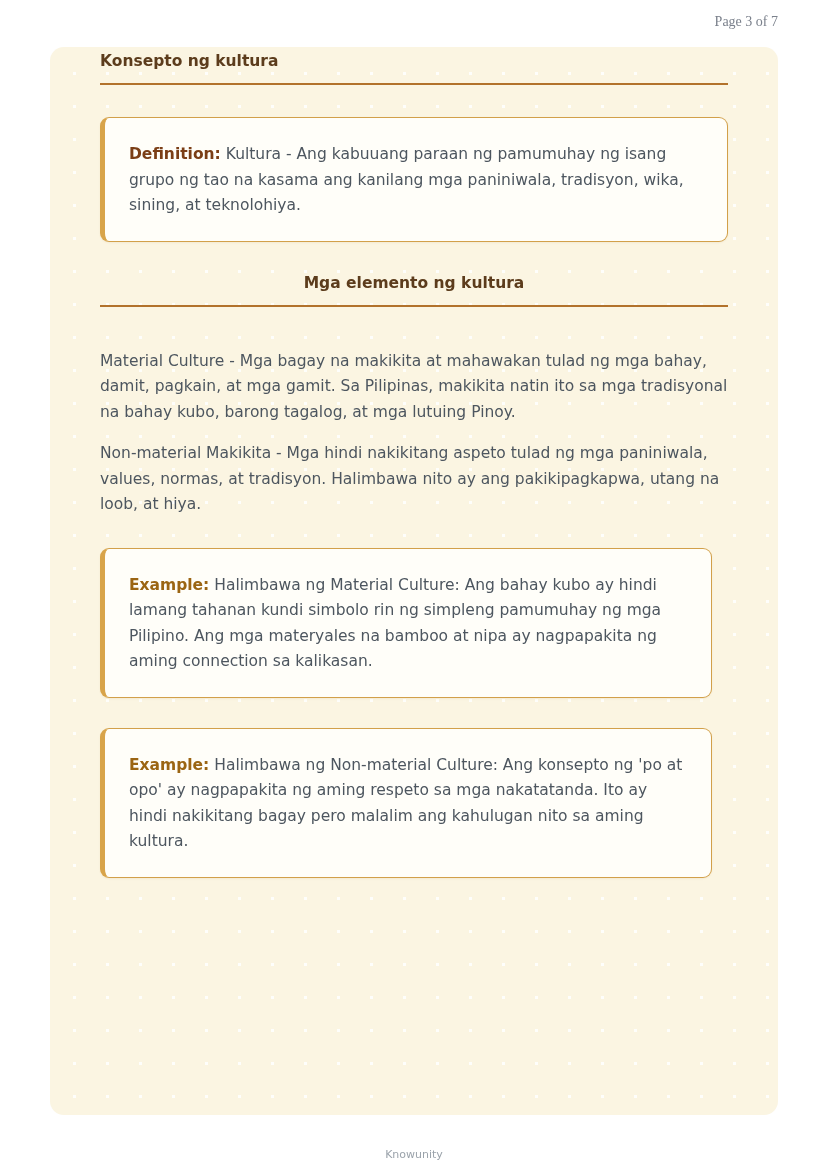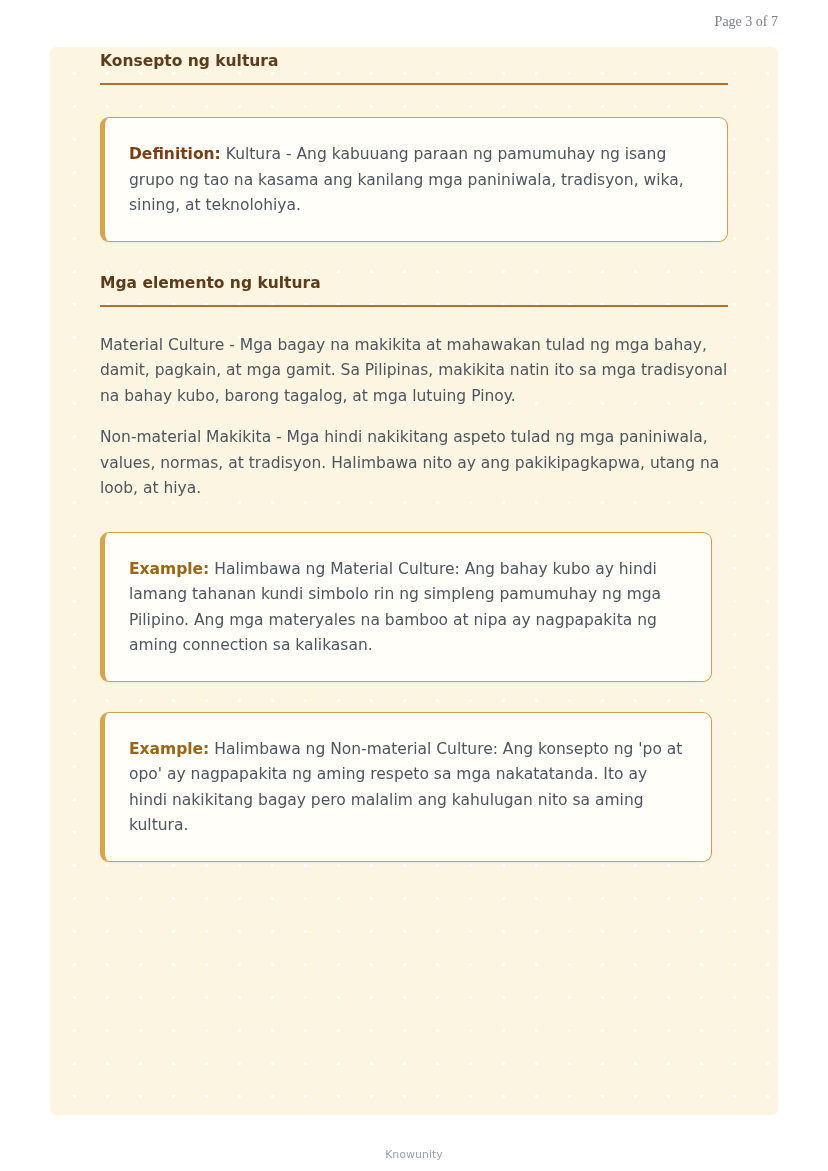--- a/index.html
+++ b/index.html
@@ -17,39 +17,40 @@
     font-family: "Liberation Serif", "DejaVu Serif", serif;
     font-size: 14px;
     color: #7b818c;
   }
   .document {
     position: absolute;
     left: 50px;
     top: 47px;
     width: 728px;
     height: 1068px;
-    border-radius: 6px;
+    border-radius: 14px;
     background-color: #fbf5e2;
     background-image: radial-gradient(rgba(255,255,255,0.85) 1.8px, transparent 2px);
     background-size: 33px 33px;
     background-position: 8px 10px;
     padding: 5px 50px 0 50px;
     overflow: hidden;
   }
   .section-heading {
     font-size: 15.5px;
     font-weight: bold;
     color: #5c3c1c;
     padding-bottom: 13px;
     border-bottom: 2px solid #b2722c;
     margin-bottom: 20px;
   }
   .section-heading.second {
     margin-top: 28px;
-    margin-bottom: 26px;
+    margin-bottom: 42px;
+    text-align: center;
   }
   p.body-text {
     font-size: 15.5px;
     line-height: 25.5px;
     color: #4d565f;
     margin-bottom: 16px;
   }
   .callout-box {
     background: #fffef9;
     border: 1px solid #d2a04a;

